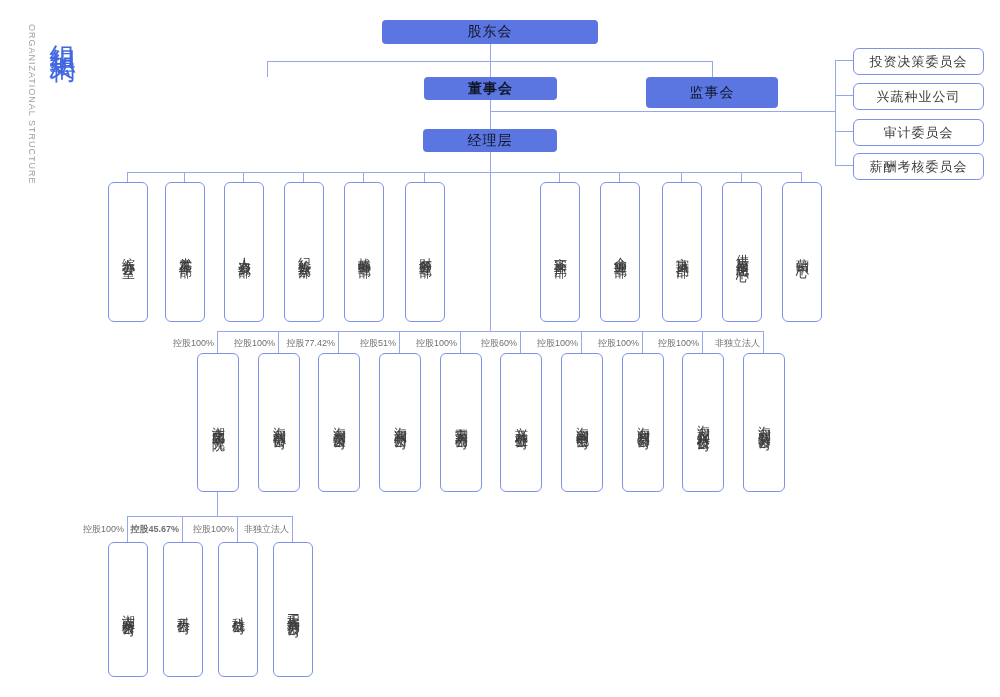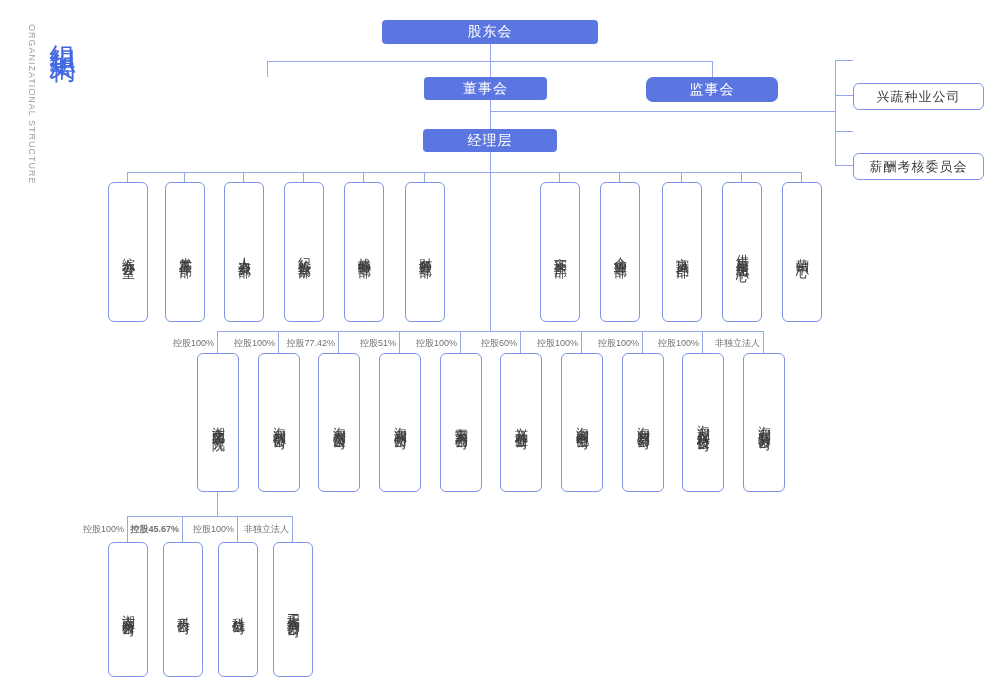--- a/index.html
+++ b/index.html
@@ -8,21 +8,21 @@
 
   svg.lines { position:absolute; left:0; top:0; width:1000px; height:697px; }
 
   
   .title-en { position:absolute; left:27px; top:24px; writing-mode:vertical-rl;
               font-size:9px; letter-spacing:1px; color:#9aa0a8; }
   .title-cn { position:absolute; left:46px; top:24px; writing-mode:vertical-rl; text-orientation:upright;
               font-size:26px; letter-spacing:4px; color:#4168e1; font-weight:500; }
 
   
-  .solid-box { position:absolute; background:#5b76e0; color:#ffffff; border-radius:4px;
+  .solid-box { position:absolute; background:#5b76e0; color:#0f172a; border-radius:4px;
                display:flex; align-items:center; justify-content:center;
                font-size:14px; letter-spacing:1px; }
 
   
   .hbox { position:absolute; background:#ffffff; border:1px solid #7e92e8; border-radius:6px;
           display:flex; align-items:center; justify-content:center;
           font-size:13px; color:#3c3c3c; width:129px; height:25px; letter-spacing:1px; }
 
   
   .vbox { position:absolute; background:#ffffff; border:1px solid #7e92e8; border-radius:6px;
@@ -92,25 +92,27 @@
     <line x1="127" y1="516" x2="127" y2="542"></line>
     <line x1="182" y1="516" x2="182" y2="542"></line>
     <line x1="237" y1="516" x2="237" y2="542"></line>
     <line x1="292" y1="516" x2="292" y2="542"></line>
   </svg>
 
   <div class="title-en">ORGANIZATIONAL STRUCTURE</div>
   <div class="title-cn">组织架构</div>
 
   <div class="solid-box" style="left:382px; top:20px; width:216px; height:24px;">股东会</div>
-  <div class="solid-box" style="left:424px; top:77px; width:123px; height:23px;">董事会</div>
-  <div class="solid-box" style="left:646px; top:77px; width:132px; height:25px;border-radius:7px;">监事会</div>
+  <div class="solid-box" style="left:424px; top:77px; width:133px; height:23px;font-weight:bold;">董事会</div>
+  <div class="solid-box" style="left:646px; top:77px; width:132px; height:31px;">监事会</div>
   <div class="solid-box" style="left:423px; top:129px; width:134px; height:23px;">经理层</div>
 
+  <div class="hbox" style="left:853px; top:48px;">投资决策委员会</div>
   <div class="hbox" style="left:853px; top:83px;">兴蔬种业公司</div>
+  <div class="hbox" style="left:853px; top:119px;">审计委员会</div>
   <div class="hbox" style="left:853px; top:153px;">薪酬考核委员会</div>
 
   <div class="vbox dept" style="left:108px;">
     <span class="vtext">综合办公室</span>
     </div>
   <div class="vbox dept" style="left:165px;">
     <span class="vtext">党群工作部</span>
     </div>
   <div class="vbox dept" style="left:224px;">
     <span class="vtext">人力资源部</span>

